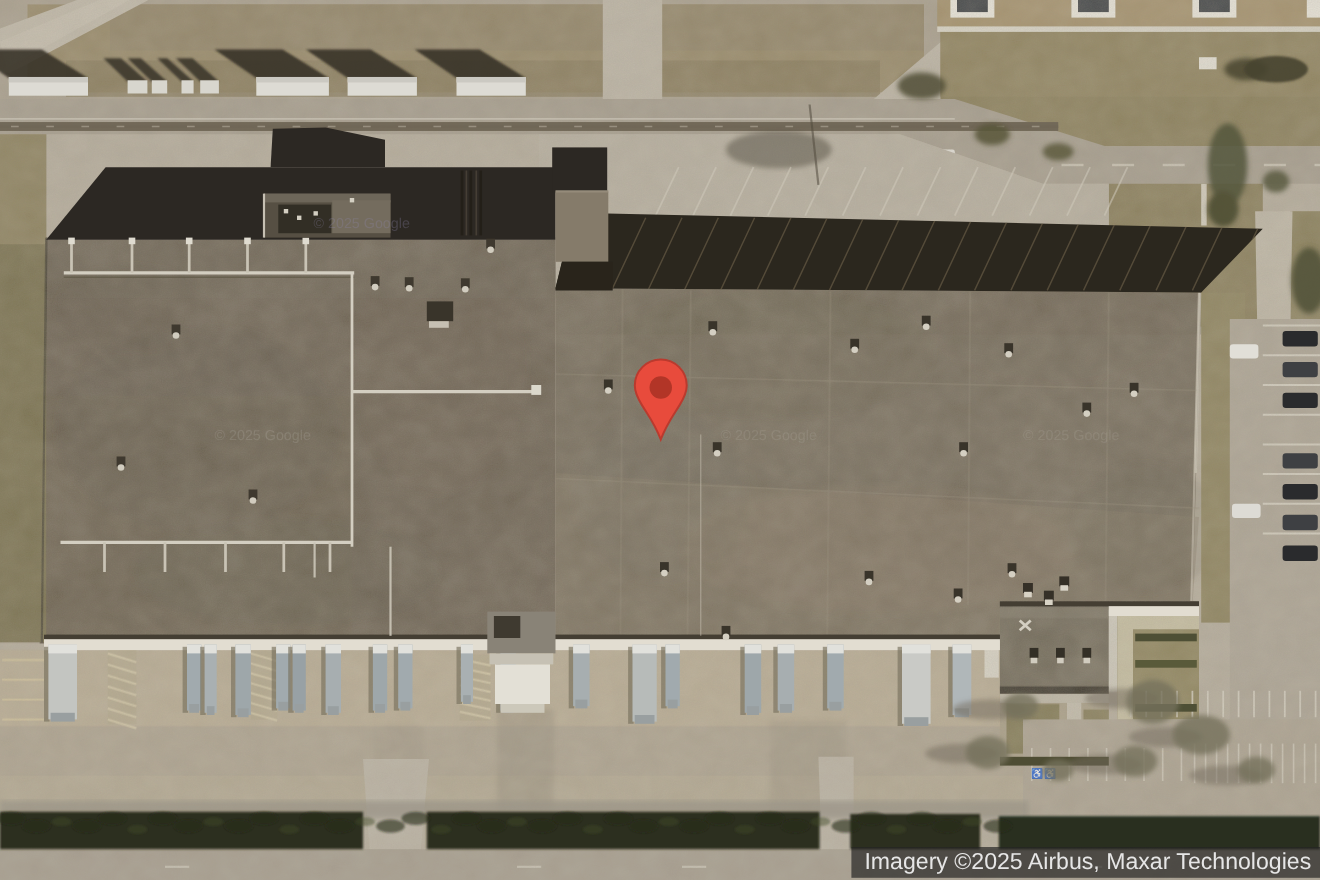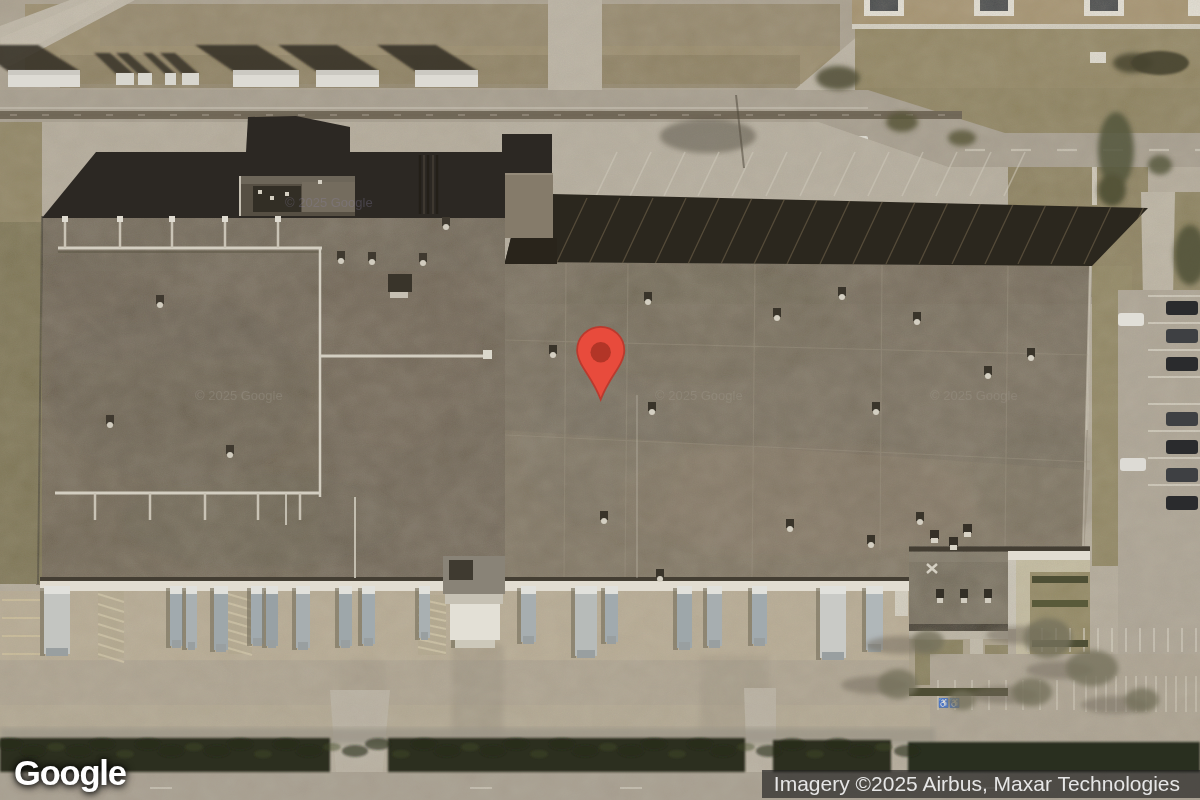--- a/index.html
+++ b/index.html
@@ -1,21 +1,21 @@
 <!DOCTYPE html>
 <html><head>
 <meta charset="utf-8">
 <style>
 html,body{margin:0;padding:0;width:1200px;height:800px;overflow:hidden;background:#b1a89a;}
 .map{position:relative;width:1200px;height:800px;font-family:"Liberation Sans",sans-serif;}
 .map svg{position:absolute;left:0;top:0;}
 .glogo{position:absolute;left:14px;top:754px;color:#fff;font-size:34.5px;font-weight:bold;letter-spacing:-1.2px;
 text-shadow:0 0 5px rgba(0,0,0,0.6),0 0 10px rgba(0,0,0,0.7),1px 2px 7px rgba(0,0,0,0.65);}
 .attr{position:absolute;right:0;top:770px;height:28px;line-height:28px;background:rgba(30,30,30,0.66);
-color:#e6e6e6;font-size:21px;padding:0 20px 0 12px;white-space:nowrap;}
+color:#e6e6e6;font-size:21px;padding:0 8px 0 12px;white-space:nowrap;}
 </style>
 </head>
 <body>
 <div class="map">
 <svg width="1200" height="800" viewBox="0 0 1200 800">
 <defs>
 <filter id="grain" x="0" y="0" width="100%" height="100%">
 <feTurbulence type="fractalNoise" baseFrequency="0.9" numOctaves="2" seed="11"></feTurbulence>
 <feColorMatrix type="matrix" values="0 0 0 0 0.35  0 0 0 0 0.33  0 0 0 0 0.29  0.36 0 0 0 0"></feColorMatrix>
 </filter>
@@ -788,16 +788,15 @@
 <text x="655" y="400" font-family="Liberation Sans, sans-serif" font-size="13" fill="#ffffff" opacity="0.08">© 2025 Google</text>
 <text x="930" y="400" font-family="Liberation Sans, sans-serif" font-size="13" fill="#ffffff" opacity="0.08">© 2025 Google</text>
 <text x="285" y="207" font-family="Liberation Sans, sans-serif" font-size="13" fill="#8e87ab" opacity="0.28">© 2025 Google</text>
 
 <g>
         <path d="M600.7,399.5 C 594.8,384.5 589.2,377.5 583.6,368.3 C 579.5,361.6 577.1,356.2 577.1,350.4 a23.6,23.6 0 1 1 47.2,0 c0,5.8 -2.4,11.2 -6.5,17.9 c-5.6,9.2 -11.2,16.2 -17.1,31.2 z" fill="#e84b3c" stroke="#ba3a2e" stroke-width="1.8"></path>
 <circle cx="600.7" cy="352.3" r="10.2" fill="#b23527"></circle>
       </g>
 </svg>
 
-<div class="glogo">Google</div>
 
 <div class="attr">Imagery ©2025 Airbus, Maxar Technologies</div>
 </div>
 
 </body></html>

